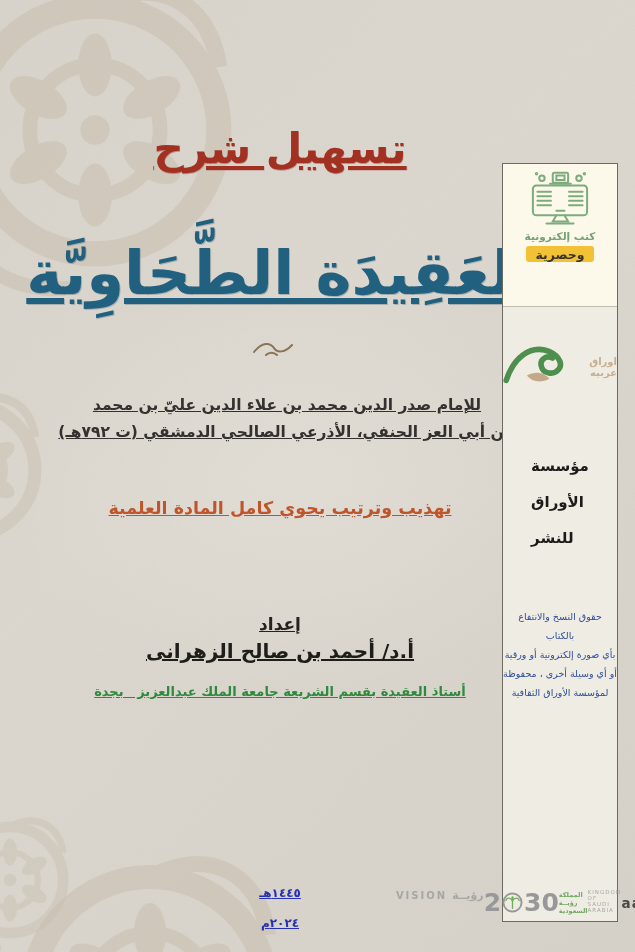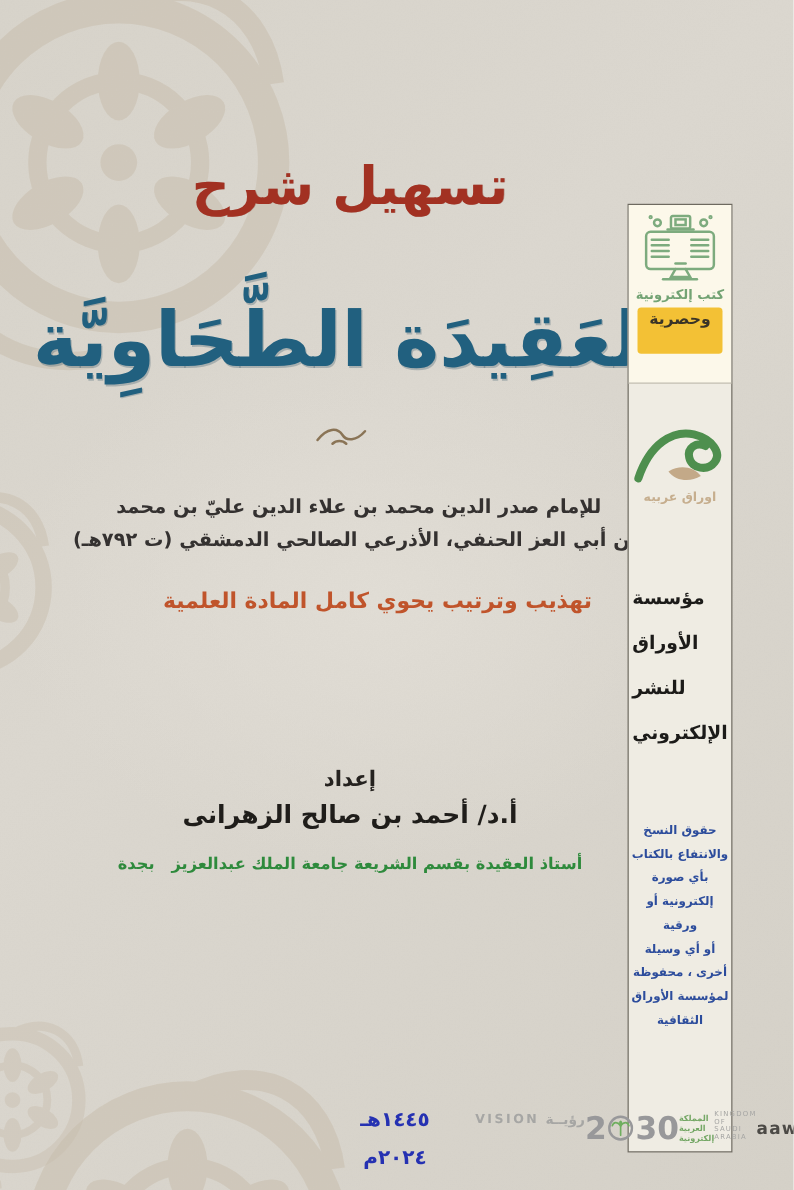--- a/index.html
+++ b/index.html
@@ -7,57 +7,57 @@
   body { font-family:"DejaVu Sans", sans-serif; }
   .page {
     position:relative; width:635px; height:952px; overflow:hidden;
     background:
       radial-gradient(ellipse 420px 300px at 300px 480px, #e2ded6 0%, rgba(226,222,214,0) 70%),
       linear-gradient(135deg, #d8d4cb 0%, #dcd8d0 40%, #d6d2c9 100%);
   }
   .bg-svg { position:absolute; left:0; top:0; width:635px; height:952px; pointer-events:none; }
 
   .content { position:absolute; left:0; top:0; width:560px; height:100%; }
-  .content > div { position:absolute; width:100%; text-align:center; direction:rtl; }
+  .content > div { position:absolute; width:100%; text-align:center; direction:rtl;text-decoration:underline; }
 
   .top-title { top:124px; font-size:42px; font-weight:bold; color:#a23122;
     text-shadow:0.5px 0.5px 0 rgba(120,30,15,0.35); letter-spacing:1px; }
   .main-title { top:226px; font-size:61px; font-weight:bold; color:#21607f;
     line-height:1.55; text-shadow:1px 1px 0 rgba(20,60,85,0.25); }
   .flourish { position:absolute; left:252px; top:338px; width:42px; height:20px; }
   .author-1 { top:396px; } .author-2 { top:423px; }
   .author-1, .author-2 { font-size:15.5px; font-weight:bold; color:#343130;padding-left:14px; }
-  .sub-1 { top:471px;margin-left:22px; } .sub-2 { top:510px; }
+  .sub-1 { top:498px; } .sub-2 { top:510px; }
   .sub-1, .sub-2 { font-size:17.5px; font-weight:bold; color:#c0542b; }
   .iedad { top:614px; font-size:17px; font-weight:bold; color:#25221f; }
   .preparer { top:639px; font-size:20px; font-weight:bold; color:#1f1d1a; }
   .prep-title { top:684px; font-size:13px; font-weight:bold; color:#2e8a3c; white-space:pre; }
   .year-h { top:886px; } .year-g { top:916px; }
-  .year-h, .year-g { font-size:16px; color:#2531b2; font-weight:bold;margin-left:36px; }
+  .year-h, .year-g { font-size:12px; color:#2531b2; font-weight:bold; }
 
   .sidebar {
-    position:absolute; left:502px; top:163px; width:84px; height:759px;
+    position:absolute; left:502px; top:163px; width:116px; height:759px;
     background:#efece3; border:1px solid #6e6a60;
     display:flex; flex-direction:column; align-items:center;
   }
   .ebook-box {
     width:100%; height:143px; background:#fcf8ea; border-bottom:1px solid #c0bcb0;
     display:flex; flex-direction:column; align-items:center; padding-top:7px;
   }
   .ebook-text { font-size:10.5px; font-weight:bold; color:#73a374; margin-top:3px; direction:rtl; }
   .ebook-badge {
     margin-top:4px; background:#f3c135; color:#3a3427; font-size:12.5px; font-weight:bold;
-    padding:1px 9px 21px; border-radius:3px; direction:rtl;
+    padding:1px 9px 0; border-radius:3px; direction:rtl;
   }
-  .awraq { margin-top:33px; display:flex; flex-direction:column; align-items:center; }
+  .awraq { margin-top:33px; display:flex; align-items:center; }
   .awraq-text { font-size:10px; font-weight:bold; color:#c6ae8e; margin-top:1px; direction:rtl; letter-spacing:1px; }
   .publisher { margin-top:56px; direction:rtl; text-align:left; }
   .publisher div { font-size:15px; font-weight:bold; color:#1c1b19; line-height:36px; }
   .copyright { margin-top:51px; direction:rtl; text-align:center; }
-  .copyright div { font-size:9.5px; font-weight:bold; color:#2c4c9c; line-height:19px; }
+  .copyright div { font-size:9.5px; font-weight:normal; color:#2c4c9c; line-height:19px; }
   .vision { margin-top:auto; margin-bottom:6px; display:flex; flex-direction:row; align-items:flex-start; }
   .vision-row1 { display:flex; direction:ltr; align-items:center; gap:5px;
     color:#a6a6a4; font-size:10px; font-weight:bold; letter-spacing:2px; }
   .vision-row1 .ar { font-size:11px; letter-spacing:0; }
   .vision-row2 { display:flex; direction:ltr; align-items:center; gap:1px;
     color:#98989a; font-size:25px; font-weight:bold; line-height:1; margin-top:1px; }
   .ksa-ar { font-size:6.5px; font-weight:bold; color:#74a765; margin-top:2px; }
   .ksa-en { font-size:5.5px; color:#a6a6a4; letter-spacing:1px; }
   .website { font-size:13.5px; font-weight:bold; color:#4c4a46; letter-spacing:1px; margin-top:6px; direction:ltr; }
 </style>
@@ -148,21 +148,20 @@
         <path d="M4,46 C14,16 34,4 52,8 C68,12 76,24 70,32 C64,40 50,38 48,28 C46,20 54,14 62,18" stroke="#4e8f4e" stroke-width="7" fill="none" stroke-linecap="round"></path>
         <path d="M30,40 C40,34 52,36 58,44 C48,50 36,48 30,40 Z" fill="#c3a988"></path>
       </svg>
       <div class="awraq-text">اوراق عربيه</div>
     </div>
 
     <div class="publisher">
       <div>مؤسسة</div>
       <div>الأوراق</div>
       <div>للنشر</div>
-      <div>الإلكتروني</div>
     </div>
 
     <div class="copyright">
       <div>حقوق النسخ والانتفاع بالكتاب</div>
       <div>بأي صورة إلكترونية أو ورقية</div>
       <div>أو أي وسيلة أخرى ، محفوظة</div>
       <div>لمؤسسة الأوراق الثقافية</div>
     </div>
 
     <div class="vision">
@@ -176,19 +175,19 @@
           <circle cx="11" cy="11" r="9.5" stroke="#98989a" stroke-width="2" fill="none"></circle>
           <g stroke="#6fae5f" stroke-width="1.4" fill="none" stroke-linecap="round">
             <path d="M11,17 V9"></path>
             <path d="M11,9 C8,5 5,6 4,9"></path>
             <path d="M11,9 C14,5 17,6 18,9"></path>
             <path d="M11,9 C9,4 13,4 11,9"></path>
           </g>
         </svg>
         <span>30</span>
       </div>
-      <div class="ksa-ar">المملكة العربية إلكترونية</div>
+      <div class="ksa-ar">المملكة رؤيــة السعودية</div>
       <div class="ksa-en">KINGDOM OF SAUDI ARABIA</div>
       <div class="website">aawraq.com</div>
     </div>
 
   </aside>
 </div>
 
 </body></html>

